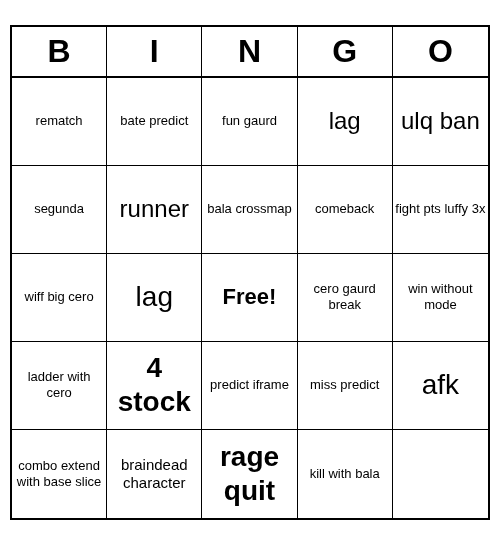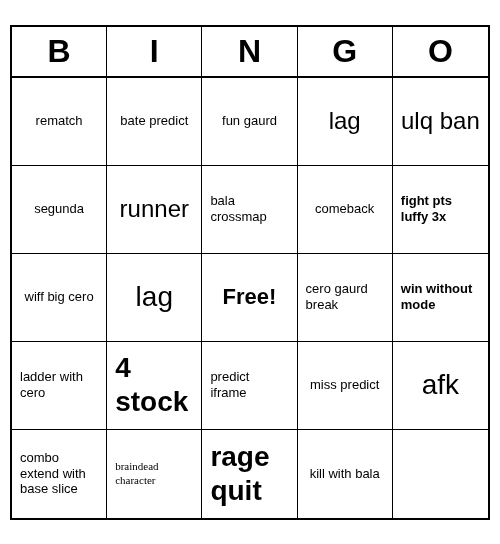--- a/index.html
+++ b/index.html
@@ -47,30 +47,29 @@
       grid-template-columns: repeat(5, 1fr);
       grid-template-rows: repeat(5, 1fr);
     }
 
     .bingo-cell {
       border-right: 1px solid #000;
       border-bottom: 1px solid #000;
       display: flex;
       align-items: center;
       justify-content: center;
-      text-align: left;
-      padding: 8px;
+      text-align: center;
+      padding: 2px;
       min-height: 88px;
       font-size: 13px;
       line-height: 1.2;
     }
 
     .bingo-cell:nth-child(5n) {
       border-right: none;
-      font-weight: bold;
     }
 
     .bingo-cell:nth-child(n+21) {
       border-bottom: none;
     }
 
     .bingo-cell.large-text {
       font-size: 24px;
       font-weight: normal;
     }
@@ -116,17 +115,17 @@
       <div class="bingo-cell xl-text">lag</div>
       <div class="bingo-cell free">Free!</div>
       <div class="bingo-cell">cero gaurd break</div>
       <div class="bingo-cell">win without mode</div>
       <div class="bingo-cell">ladder with cero</div>
       <div class="bingo-cell bold-large">4 stock</div>
       <div class="bingo-cell">predict iframe</div>
       <div class="bingo-cell">miss predict</div>
       <div class="bingo-cell xl-text">afk</div>
       <div class="bingo-cell" style="font-size: 13px;">combo extend with base slice</div>
-      <div class="bingo-cell" style="font-size: 11px; font-family: Liberation Serif, serif;">braindead character</div>
+      <div class="bingo-cell" style="font-size: 15px;">braindead character</div>
       <div class="bingo-cell bold-large">rage quit</div>
       <div class="bingo-cell">kill with bala</div>
     </div>
 </div>
 
 </body></html>

